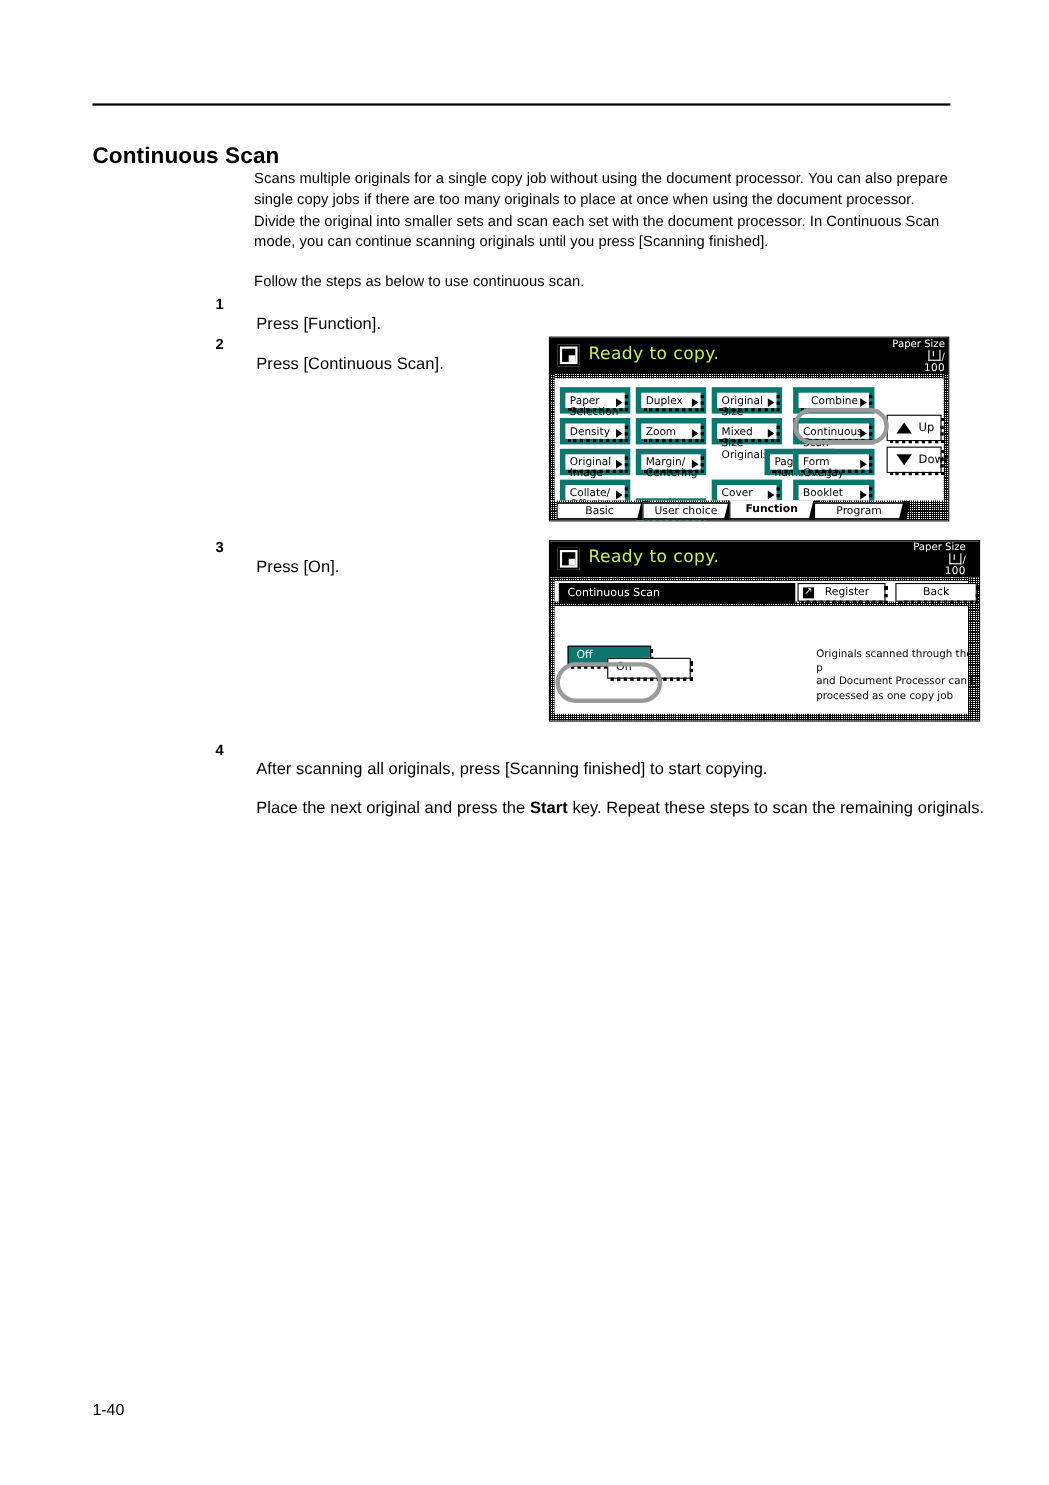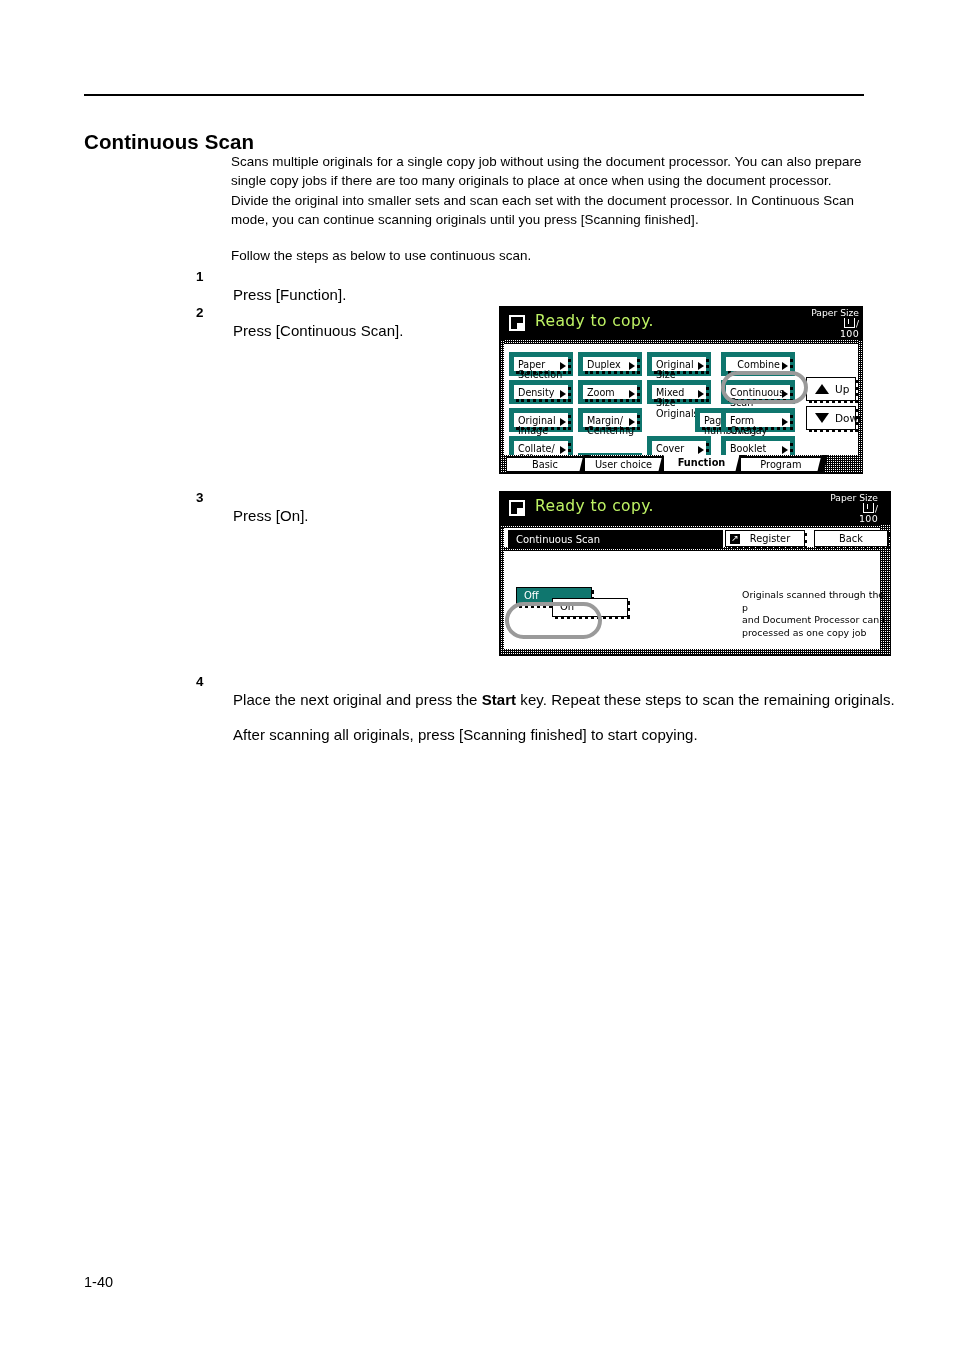--- a/index.html
+++ b/index.html
@@ -298,20 +298,20 @@
     <div class="desc" style="left:242px;top:97px;width:150px;">
       <div>Originals scanned through the p</div>
       <div>and Document Processor can b</div>
       <div>processed as one copy job</div>
     </div>
   </div>
 
   <div class="step" style="left:196px;top:674px;width:680px;">
     <div class="step-num">4</div>
     <div class="step-body" style="width:672px;">
+      <p class="step-line">After scanning all originals, press [Scanning finished] to start copying.</p>
       <p class="step-line">Place the next original and press the <b class="k">Start</b> key. Repeat these steps to scan the remaining originals.</p>
-      <p class="step-line">After scanning all originals, press [Scanning finished] to start copying.</p>
     </div>
   </div>
 
   <div class="folio">1-40</div>
 
 </div>
 
 </body></html>

